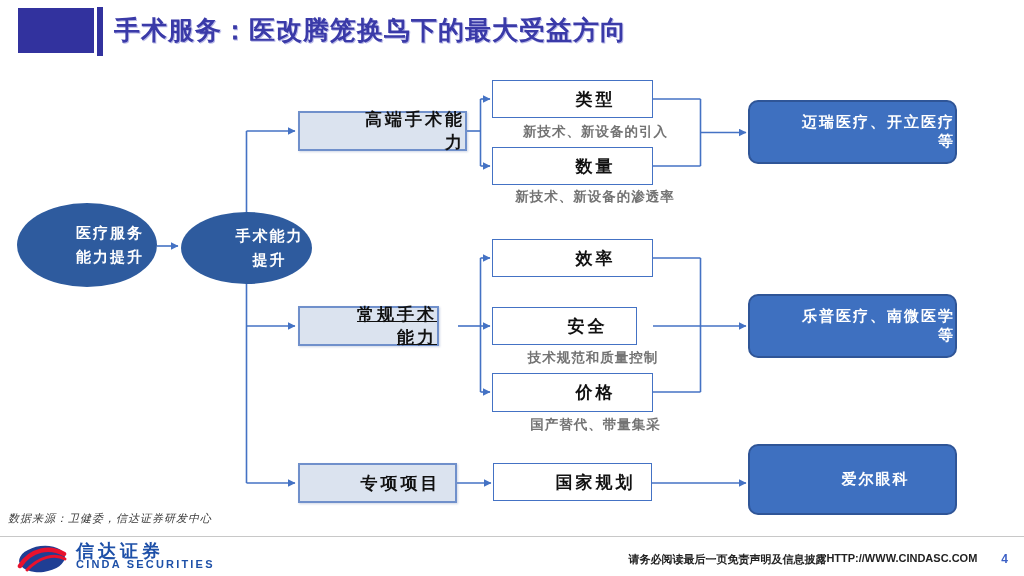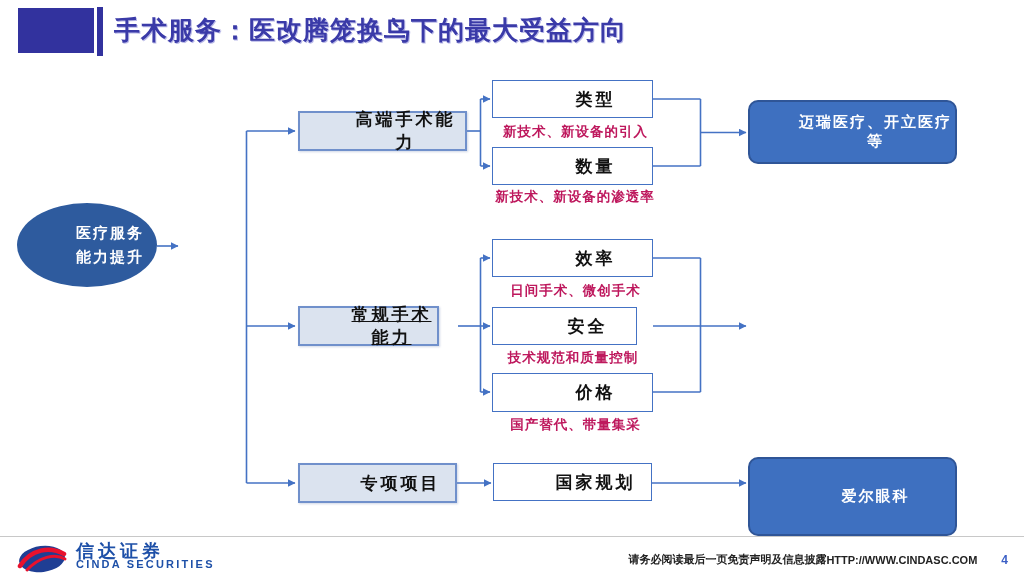--- a/index.html
+++ b/index.html
@@ -15,52 +15,52 @@
     position:absolute; left:114px; top:13px; font-size:26px; font-weight:bold;
     color:#3A3AA8; letter-spacing:1px; white-space:nowrap;
     text-shadow:1px 1px 0 #b9b9e8;
   }
 
   
   .connectors { position:absolute; left:0; top:0; z-index:1; }
   .node {
     position:absolute; z-index:2; box-sizing:border-box;
     display:flex; flex-direction:column; align-items:center; justify-content:center;
-    text-align:center; font-family:"Liberation Serif", serif; font-weight:bold; color:#111;padding-left:46px;
+    text-align:right; font-family:"Liberation Serif", serif; font-weight:bold; color:#111;padding-left:46px;
   }
   .ellipse {
     background:#2E5B9E; border-radius:50%; color:#fff; font-size:15px;
     line-height:1.6; letter-spacing:2px;
   }
   .branch {
     background:#DBE3EF; border:2px solid #7090CB; font-size:17px; letter-spacing:3px;
     box-shadow:1px 1px 2px rgba(120,140,180,.35);
   }
   .factor { background:#ffffff; border:1.5px solid #4472C4; font-size:17px; letter-spacing:3px; }
   .caption {
     position:absolute; z-index:2; text-align:center; font-family:"Liberation Serif", serif;
-    font-weight:bold; font-size:13.5px; letter-spacing:1px; color:#be185d; white-space:nowrap;
+    font-weight:bold; font-size:13.5px; letter-spacing:1px; color:#737373; white-space:nowrap;margin-left:20px;
   }
   .outcome {
     background:#3E70C0; border:2px solid #2F5597; border-radius:10px; color:#ffffff;
     font-size:15px; letter-spacing:2px;
   }
 
   
   .source-note {
     position:absolute; left:8px; top:511px; font-size:11px; font-style:italic;
     color:#3a3a3a; letter-spacing:1px;
   }
   .footer-divider { position:absolute; left:0; top:536px; width:1024px; height:1px; background:#C8C8C8; }
   .footer-logo { position:absolute; left:17px; top:544px; }
   .brand-text { position:absolute; left:76px; top:542px; color:#1E50A8; }
   .brand-cn { font-size:18px; font-weight:bold; letter-spacing:4px; line-height:18px; }
   .brand-en { font-size:11px; font-weight:bold; letter-spacing:2.2px; line-height:9px; }
   .footer-right {
-    position:absolute; top:552px; right:16px; display:flex; align-items:center;
+    position:absolute; top:552px; right:16px; display:flex; align-items:flex-start;
     font-size:11px; font-weight:bold; color:#222;
   }
   .footer-right .url { margin-left:0; }
   .page-number { margin-left:24px; color:#3B5FC5; font-size:12px; }
 </style>
 </head>
 <body>
 
 <div class="slide">
 
@@ -108,41 +108,46 @@
 
       <path d="M457 483 H491" marker-end="url(#arr)"></path>
       <path d="M652 483 H746" marker-end="url(#arr)"></path>
     </g>
   </svg>
 
   <div class="node ellipse" style="left:17px; top:203px; width:140px; height:84px;">
     <span>医疗服务</span>
     <span>能力提升</span>
   </div>
+  <div class="node ellipse" style="left:181px; top:212px; width:131px; height:72px;">
+    <span>手术能力</span>
+    <span>提升</span>
+  </div>
 
   <div class="node branch" style="left:298px; top:111px; width:169px; height:40px;">高端手术能力</div>
   <div class="node branch" style="left:298px; top:306px; width:141px; height:40px;text-decoration:underline;">常规手术能力</div>
   <div class="node branch" style="left:298px; top:463px; width:159px; height:40px;">专项项目</div>
 
   <div class="node factor" style="left:492px; top:80px; width:161px; height:38px;">类型</div>
   <div class="node factor" style="left:492px; top:147px; width:161px; height:38px;">数量</div>
   <div class="node factor" style="left:492px; top:239px; width:161px; height:38px;">效率</div>
   <div class="node factor" style="left:492px; top:307px; width:145px; height:38px;">安全</div>
   <div class="node factor" style="left:492px; top:373px; width:161px; height:39px;">价格</div>
   <div class="node factor" style="left:493px; top:463px; width:159px; height:38px;">国家规划</div>
 
   <div class="caption" style="left:468px; top:123px; width:215px;">新技术、新设备的引入</div>
   <div class="caption" style="left:465px; top:188px; width:220px;">新技术、新设备的渗透率</div>
-  <div class="caption" style="left:478px; top:282px; width:195px;">日间手术、微创手术</div>
   <div class="caption" style="left:473px; top:349px; width:200px;">技术规范和质量控制</div>
   <div class="caption" style="left:478px; top:416px; width:195px;">国产替代、带量集采</div>
 
   <div class="node outcome" style="left:748px; top:100px; width:209px; height:64px;">迈瑞医疗、开立医疗等</div>
-  <div class="node outcome" style="left:748px; top:457px; width:209px; height:79px;">爱尔眼科</div>
+  <div class="node outcome" style="left:748px; top:294px; width:209px; height:64px;">乐普医疗、南微医学等</div>
+  <div class="node outcome" style="left:748px; top:444px; width:209px; height:71px;">爱尔眼科</div>
 
+  <div class="source-note">数据来源：卫健委，信达证券研发中心</div>
   <div class="footer-divider"></div>
 
   <svg class="footer-logo" width="52" height="30" viewBox="0 0 52 30">
     <ellipse cx="25" cy="15" rx="23" ry="13" fill="#1F3E94" transform="rotate(-7 25 15)"></ellipse>
     <path d="M3 22 C 14 5, 33 2, 47 10" stroke="#E8112D" stroke-width="4.5" fill="none" stroke-linecap="round"></path>
     <path d="M10 26 C 22 13, 38 9, 48 15" stroke="#E8112D" stroke-width="3" fill="none" stroke-linecap="round"></path>
   </svg>
   <div class="brand-text">
     <div class="brand-cn">信达证券</div>
     <div class="brand-en">CINDA SECURITIES</div>

